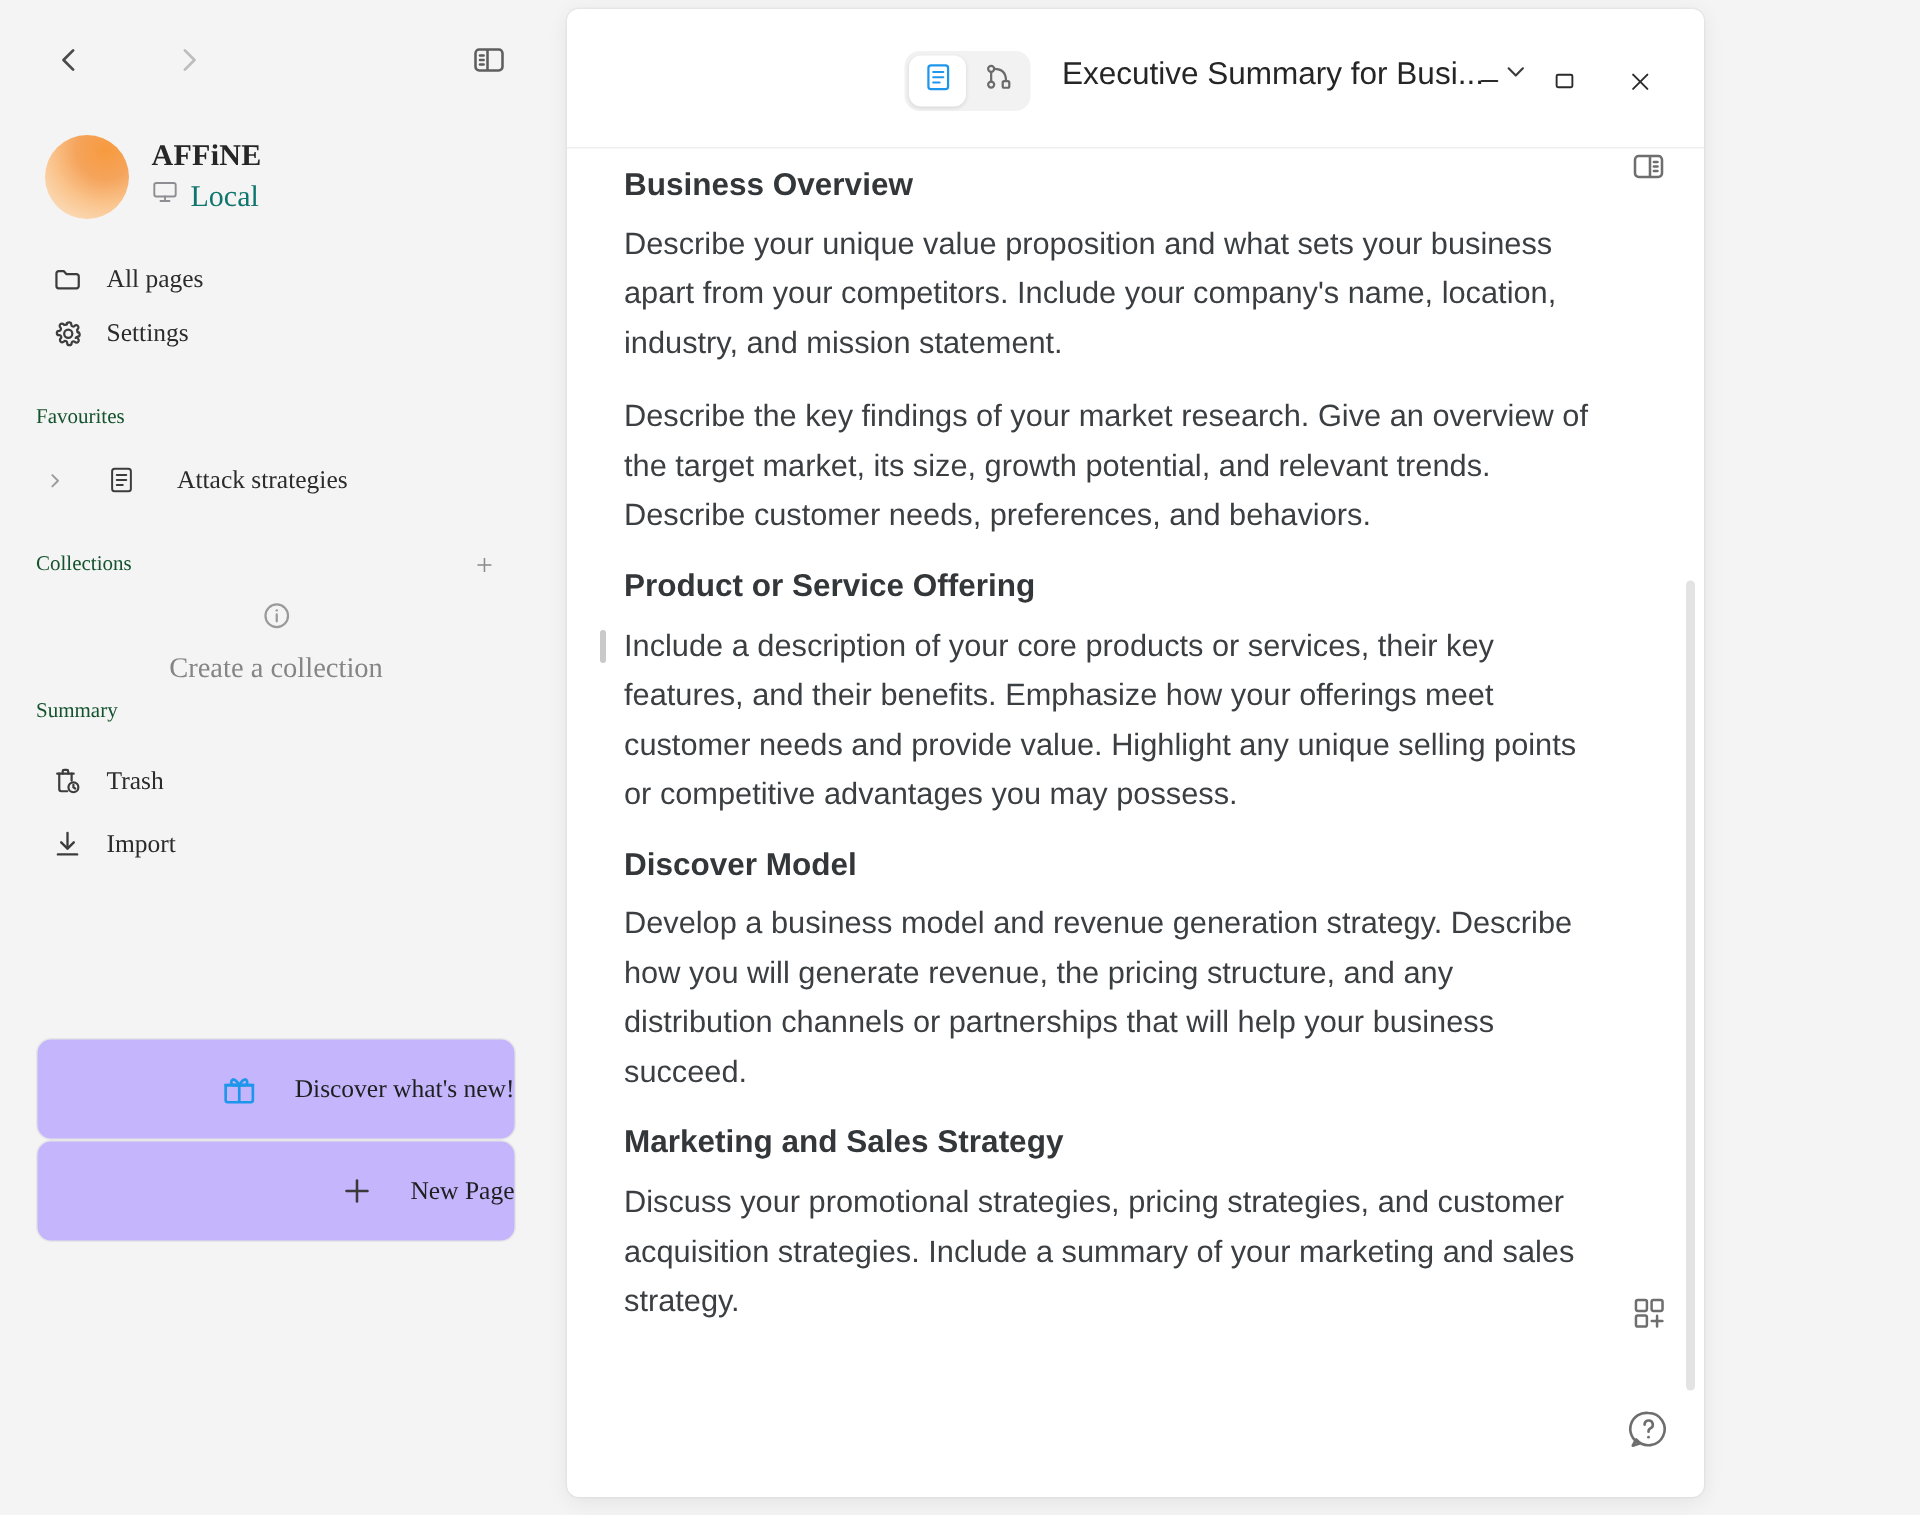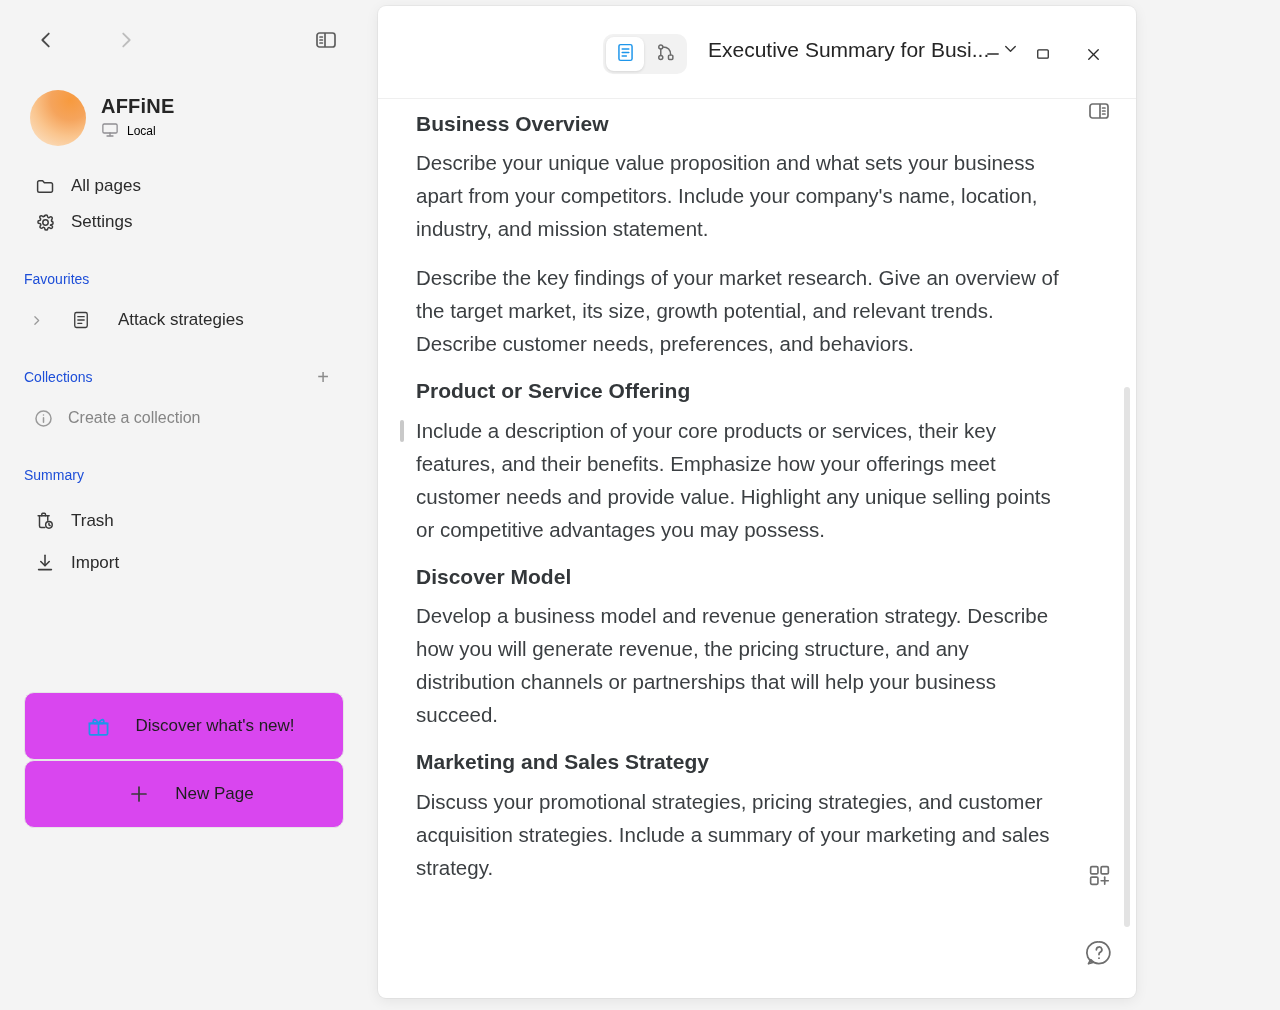--- a/index.html
+++ b/index.html
@@ -32,20 +32,21 @@
 
   
   .sidebar {
     position: absolute;
     left: 0; top: 0;
     width: 368px;
     height: 850px;
     background: #f4f4f4;
     display: flex;
     flex-direction: column;
+    font-family: Liberation Serif, serif;
   }
 
   .side-topbar {
     height: 80px;
     display: flex;
     align-items: center;
     padding: 0 22px 0 26px;
   }
   .nav-arrow {
     width: 40px; height: 40px;
@@ -78,22 +79,22 @@
   }
   .ws-text { display: flex; flex-direction: column; gap: 3px; }
   .ws-name {
     font-size: 20px;
     font-weight: 700;
     color: #262626;
     letter-spacing: .2px;
   }
   .ws-sub {
     display: flex; align-items: center; gap: 8px;
-    font-size: 12px;
-    color: #000000;
+    font-size: 20px;
+    color: #0f766e;
   }
 
   
   .quick-search {
     margin: 28px 24px 0 24px;
     height: 46px;
     border: 1px solid #e4e4e4;
     border-radius: 10px;
     background: #f7f7f7;
     display: flex;
@@ -129,21 +130,21 @@
 
   .section-head {
     display: flex;
     align-items: center;
     padding: 0 34px 0 24px;
     height: 30px;
     margin-top: 24px;
   }
   .section-title {
     font-size: 14px;
-    color: #1d4ed8;
+    color: #14532d;
     flex: 1;
   }
   .section-add {
     width: 22px; height: 22px;
     display: flex; align-items: center; justify-content: center;
     color: #8b8b8b;
     cursor: pointer;
     font-size: 20px;
     line-height: 1;
   }
@@ -168,37 +169,38 @@
   .collection-empty {
     margin: 8px 24px 0 24px;
     height: 36px;
     display: flex;
     align-items: center;
     gap: 14px;
     padding: 0 8px;
     border-radius: 8px;
     cursor: pointer;
     color: #858585;
-    font-size: 16px;
+    font-size: 19px;
+    flex-direction: column;
   }
 
   .others-list { padding: 0 24px; margin-top: 10px; }
   .others-list .nav-item { height: 42px; color: #2b2b2b; }
 
   .sidebar .grow { flex: 1; }
 
   .bottom-buttons { padding: 0 24px 22px 24px; }
   .big-btn {
     height: 68px;
     border: 1px solid #e6e6e6;
     border-radius: 10px;
-    background: #d946ef;
-    display: flex;
-    align-items: center;
-    justify-content: center;
+    background: #c4b5fd;
+    display: flex;
+    align-items: center;
+    justify-content: flex-end;
     gap: 24px;
     cursor: pointer;
     font-size: 17px;
     color: #1f1f1f;
     padding-left: 13px;
   }
   .big-btn + .big-btn { }
   .big-btn .b-icon { display: flex; align-items: center; justify-content: center; }
 
   

